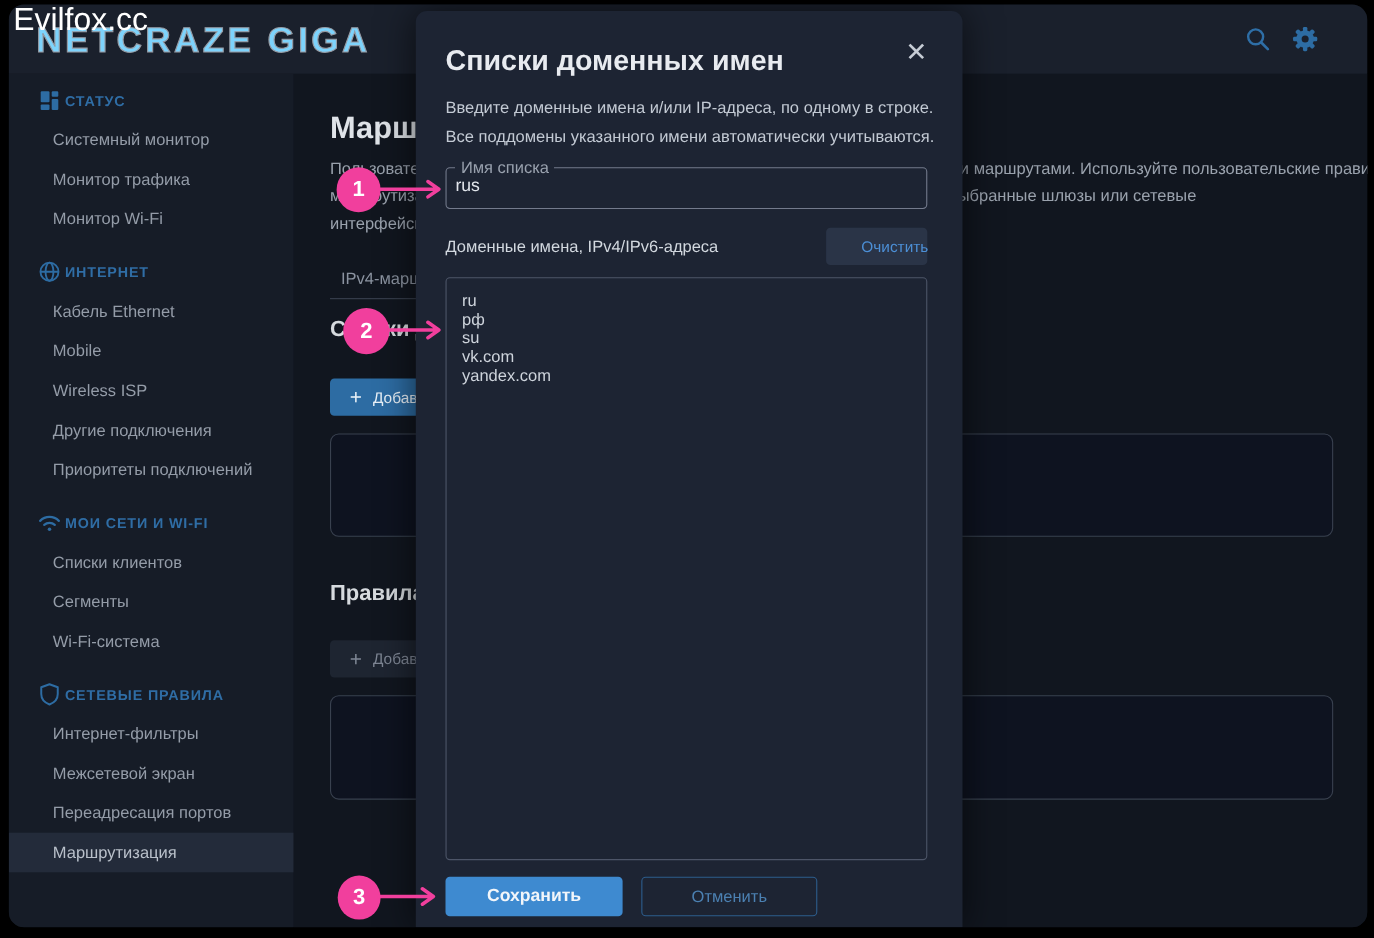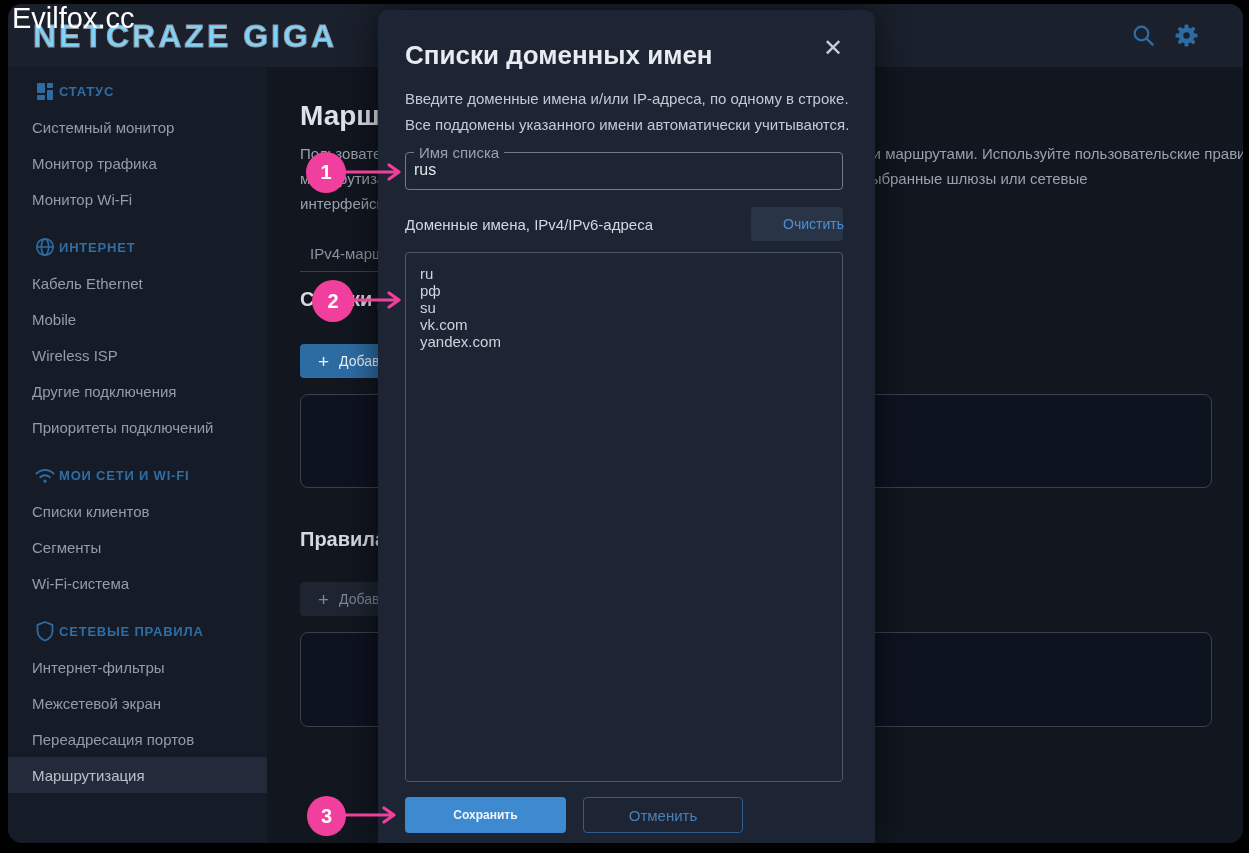--- a/index.html
+++ b/index.html
@@ -14,21 +14,21 @@
           letter-spacing:3px; color:#7dd3fc; -webkit-text-stroke:1px #969ba4; white-space:nowrap; }
   .logo .giga { margin-left:12px; }
   .topbar-icons { position:absolute; right:44px; top:0; height:63px; display:flex; align-items:center; gap:19px; }
 
   
   .sidebar { position:absolute; left:0; top:63px; width:259px; bottom:0; background:#161c27;
              padding-top:6px; z-index:1; }
   .sb-header { height:36px; display:flex; align-items:center; gap:3px; padding-left:26px; margin-top:12px; }
   .sb-header:first-child { margin-top:0; }
   .sb-header .lbl { color:#2f6da5; font-size:13px; font-weight:bold; letter-spacing:0.8px; }
-  .sb-item { height:36px; display:flex; align-items:center; padding-left:24px;
+  .sb-item { height:36px; display:flex; align-items:center; padding-left:40px;
              color:#949ca8; font-size:15px; cursor:pointer; }
   .sb-item.active { background:#232b3a; color:#b9c0ca; }
 
   
   .main { position:absolute; left:259px; top:63px; right:0; bottom:0; background:#11161f; z-index:1; }
   .page-title { position:absolute; left:33px; top:33px; font-size:28px; font-weight:bold; color:#dfe3e8; }
   .page-desc { position:absolute; left:33px; top:74px; font-size:15px; line-height:25px;
                color:#9aa2ad; white-space:nowrap; }
   .tab { position:absolute; left:43px; top:178px; font-size:15px; color:#8b93a0; white-space:nowrap; }
   .divider { position:absolute; left:33px; top:204px; width:560px; height:1px; background:#39404e; }
@@ -55,21 +55,21 @@
             color:#e2e6ec; font-size:16px; padding:0 12px 6px 8px; }
   .domains-row { position:absolute; left:27px; top:197px; width:438px; height:34px; }
   .domains-label { position:absolute; left:0; top:9px; font-size:15px; color:#d2d8df; }
   .btn-clear { position:absolute; right:0; top:0; width:92px; height:34px; background:#2a3447;
                border:none; border-radius:4px; color:#4c8fd6; font-size:14px; cursor:pointer;padding-left:32px; }
   .domains-area { position:absolute; left:27px; top:242px; width:438px; height:530px;
                   border:1px solid #4d5568; border-radius:4px; background:transparent; resize:none;
                   color:#ced4dc; font-size:15px; line-height:17px; padding:12px 14px; outline:none;
                   font-family:"Liberation Sans", sans-serif; }
   .btn-save { position:absolute; left:27px; top:787px; width:161px; height:36px; background:#3e8ad0;
-              border:none; border-radius:4px; color:#f2f6fa; font-size:12px; font-weight:bold; cursor:pointer; }
+              border:none; border-radius:4px; color:#f2f6fa; font-size:16px; font-weight:bold; cursor:pointer; }
   .btn-cancel { position:absolute; left:205px; top:787px; width:160px; height:36px; background:transparent;
               border:1px solid #2d5d8d; border-radius:4px; color:#4b80b2; font-size:15px; cursor:pointer; }
 
   
   .marker { position:absolute; border-radius:50%; background:#f13f9d; color:#fff; display:flex;
             align-items:center; justify-content:center; font-size:20px; font-weight:bold; z-index:10; }
   .m1 { left:306px; top:152px; width:40px; height:41px; }
   .m2 { left:312px; top:280px; width:42px; height:42px; }
   .m3 { left:307px; top:796px; width:39px; height:40px; }
   .arrow { position:absolute; z-index:10; }

